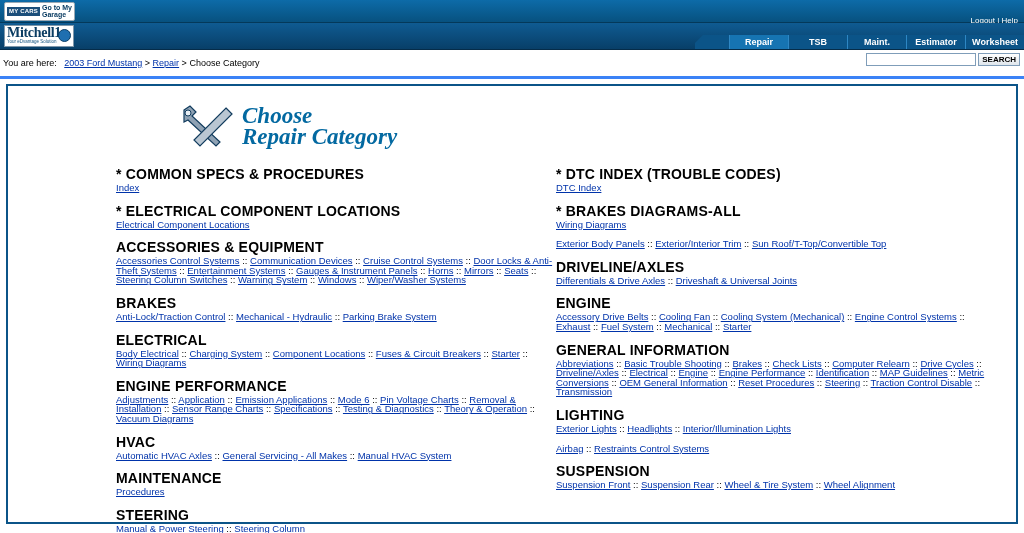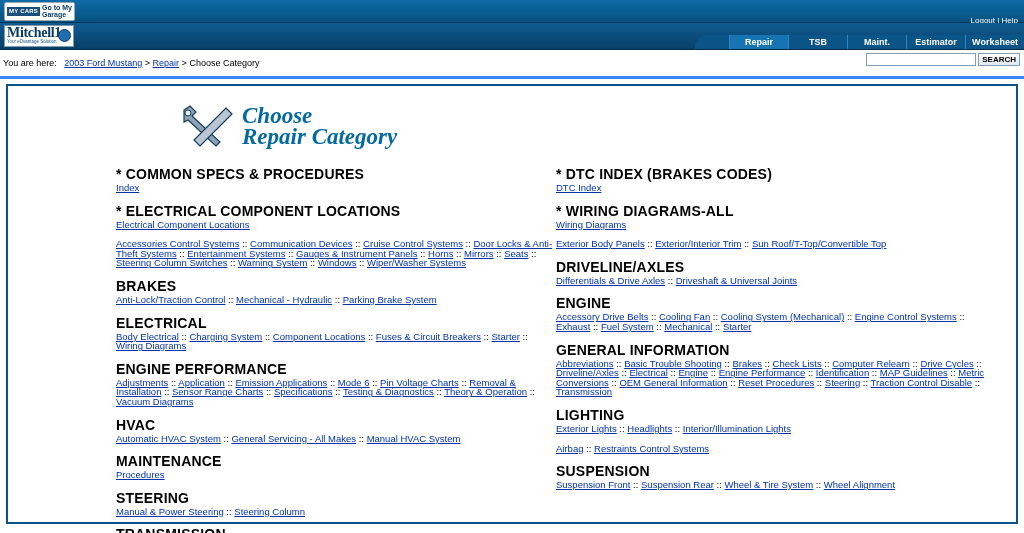--- a/index.html
+++ b/index.html
@@ -331,58 +331,59 @@
       <div class="col left">
           <div class="cat">
             <div class="cat-head">* COMMON SPECS &amp; PROCEDURES</div>
             <div class="cat-links"><a href="#">Index</a></div>
           </div>
           <div class="cat">
             <div class="cat-head">* ELECTRICAL COMPONENT LOCATIONS</div>
             <div class="cat-links"><a href="#">Electrical Component Locations</a></div>
           </div>
           <div class="cat">
+            <div class="cat-head">ACCESSORIES &amp; EQUIPMENT</div>
             <div class="cat-links"><a href="#">Accessories Control Systems</a><span class="sep"> :: </span><a href="#">Communication Devices</a><span class="sep"> :: </span><a href="#">Cruise Control Systems</a><span class="sep"> :: </span><a href="#">Door Locks &amp; Anti-Theft Systems</a><span class="sep"> :: </span><a href="#">Entertainment Systems</a><span class="sep"> :: </span><a href="#">Gauges &amp; Instrument Panels</a><span class="sep"> :: </span><a href="#">Horns</a><span class="sep"> :: </span><a href="#">Mirrors</a><span class="sep"> :: </span><a href="#">Seats</a><span class="sep"> :: </span><a href="#">Steering Column Switches</a><span class="sep"> :: </span><a href="#">Warning System</a><span class="sep"> :: </span><a href="#">Windows</a><span class="sep"> :: </span><a href="#">Wiper/Washer Systems</a></div>
           </div>
           <div class="cat">
             <div class="cat-head">BRAKES</div>
             <div class="cat-links"><a href="#">Anti-Lock/Traction Control</a><span class="sep"> :: </span><a href="#">Mechanical - Hydraulic</a><span class="sep"> :: </span><a href="#">Parking Brake System</a></div>
           </div>
           <div class="cat">
             <div class="cat-head">ELECTRICAL</div>
             <div class="cat-links"><a href="#">Body Electrical</a><span class="sep"> :: </span><a href="#">Charging System</a><span class="sep"> :: </span><a href="#">Component Locations</a><span class="sep"> :: </span><a href="#">Fuses &amp; Circuit Breakers</a><span class="sep"> :: </span><a href="#">Starter</a><span class="sep"> :: </span><a href="#">Wiring Diagrams</a></div>
           </div>
           <div class="cat">
             <div class="cat-head">ENGINE PERFORMANCE</div>
             <div class="cat-links"><a href="#">Adjustments</a><span class="sep"> :: </span><a href="#">Application</a><span class="sep"> :: </span><a href="#">Emission Applications</a><span class="sep"> :: </span><a href="#">Mode 6</a><span class="sep"> :: </span><a href="#">Pin Voltage Charts</a><span class="sep"> :: </span><a href="#">Removal &amp; Installation</a><span class="sep"> :: </span><a href="#">Sensor Range Charts</a><span class="sep"> :: </span><a href="#">Specifications</a><span class="sep"> :: </span><a href="#">Testing &amp; Diagnostics</a><span class="sep"> :: </span><a href="#">Theory &amp; Operation</a><span class="sep"> :: </span><a href="#">Vacuum Diagrams</a></div>
           </div>
           <div class="cat">
             <div class="cat-head">HVAC</div>
-            <div class="cat-links"><a href="#">Automatic HVAC System</a><span class="sep"> :: </span><a href="#">General Servicing - All Makes</a><span class="sep"> :: </span><a href="#">Manual HVAC System</a></div>
+            <div class="cat-links"><a href="#">Automatic HVAC Axles</a><span class="sep"> :: </span><a href="#">General Servicing - All Makes</a><span class="sep"> :: </span><a href="#">Manual HVAC System</a></div>
           </div>
           <div class="cat">
             <div class="cat-head">MAINTENANCE</div>
             <div class="cat-links"><a href="#">Procedures</a></div>
           </div>
           <div class="cat">
             <div class="cat-head">STEERING</div>
             <div class="cat-links"><a href="#">Manual &amp; Power Steering</a><span class="sep"> :: </span><a href="#">Steering Column</a></div>
           </div>
           <div class="cat">
             <div class="cat-head">TRANSMISSION</div>
             <div class="cat-links"><a href="#">Automatic Trans</a><span class="sep"> :: </span><a href="#">Clutches Manual &amp; Hydraulic</a><span class="sep"> :: </span><a href="#">Manual Trans</a></div>
           </div>
         </div>
       <div class="col right">
           <div class="cat">
-            <div class="cat-head">* DTC INDEX (BRAKES CODES)</div>
+            <div class="cat-head">* DTC INDEX (TROUBLE CODES)</div>
             <div class="cat-links"><a href="#">DTC Index</a></div>
           </div>
           <div class="cat">
-            <div class="cat-head">* WIRING DIAGRAMS-ALL</div>
+            <div class="cat-head">* BRAKES DIAGRAMS-ALL</div>
             <div class="cat-links"><a href="#">Wiring Diagrams</a></div>
           </div>
           <div class="cat">
             <div class="cat-links"><a href="#">Exterior Body Panels</a><span class="sep"> :: </span><a href="#">Exterior/Interior Trim</a><span class="sep"> :: </span><a href="#">Sun Roof/T-Top/Convertible Top</a></div>
           </div>
           <div class="cat">
             <div class="cat-head">DRIVELINE/AXLES</div>
             <div class="cat-links"><a href="#">Differentials &amp; Drive Axles</a><span class="sep"> :: </span><a href="#">Driveshaft &amp; Universal Joints</a></div>
           </div>
           <div class="cat">

